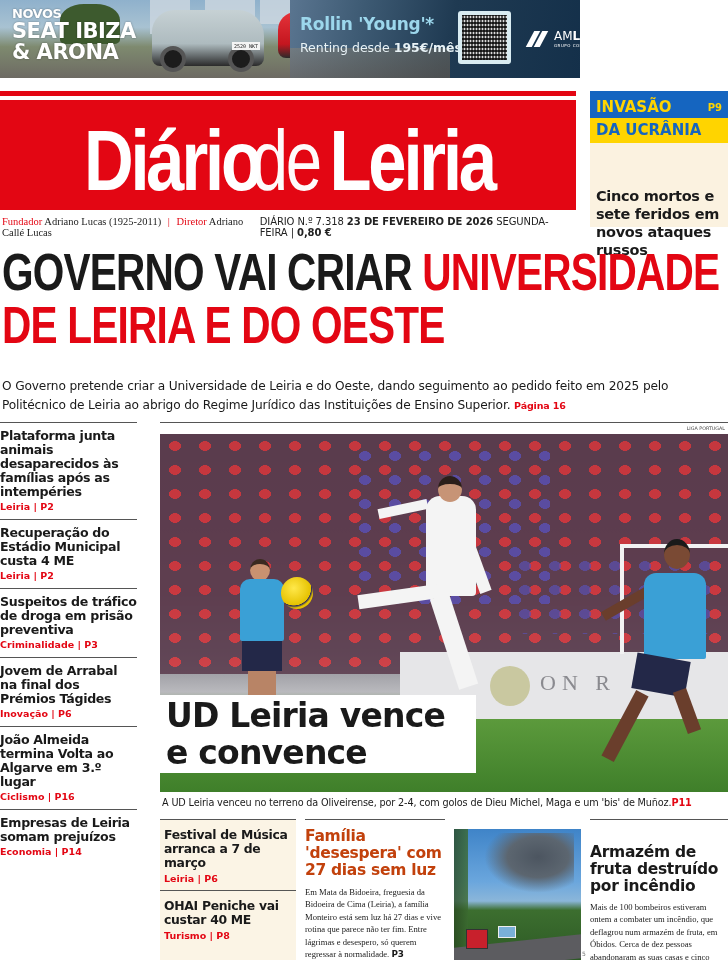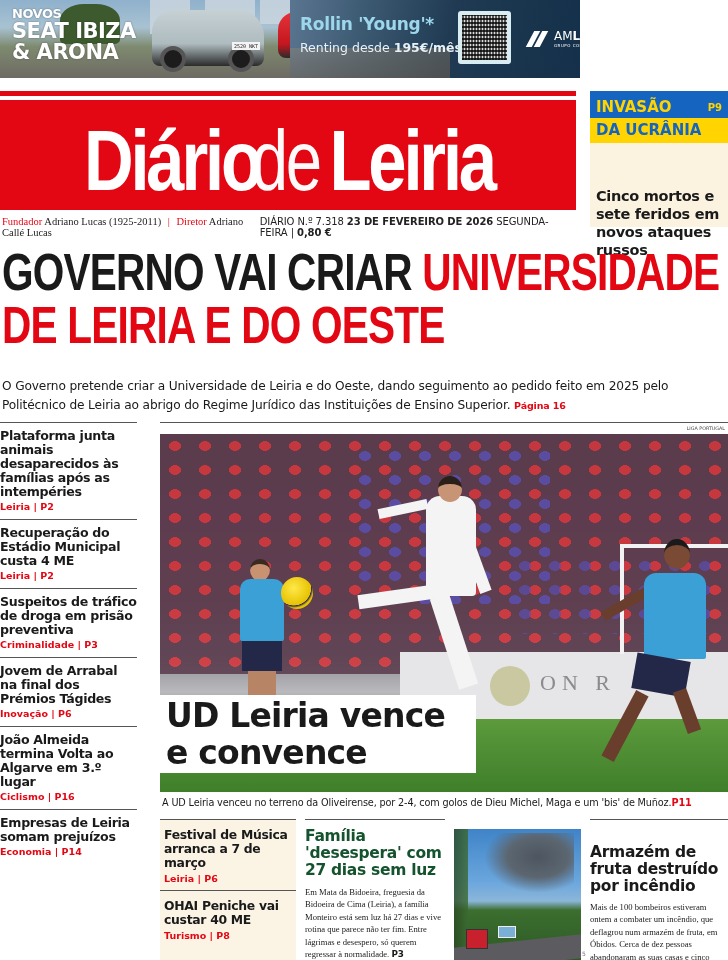--- a/index.html
+++ b/index.html
@@ -130,21 +130,21 @@
   .caption .pg { color: #e30613; font-weight: bold; }
 
   
   .box-cream { position: absolute; left: 160px; top: 819px; width: 136px; height: 141px; background: #fbf4e5; border-top: 1px solid #555; }
   .box-cream .item { padding: 8px 4px 6px 4px; }
   .box-cream .item + .item { border-top: 1px solid #555; }
   .box-cream .title { font-weight: bold; font-size: 12.4px; line-height: 14px; color: #1a1a1a; letter-spacing: -0.3px; }
   .box-cream .kicker { font-weight: bold; font-size: 9.5px; color: #e30613; margin-top: 3px; }
 
   .familia { position: absolute; left: 305px; top: 819px; width: 140px; border-top: 1px solid #555; padding-top: 8px; }
-  .familia .title { font-weight: bold; font-size: 15.5px; line-height: 17px; color: #14532d; letter-spacing: -0.3px; }
+  .familia .title { font-weight: bold; font-size: 15.5px; line-height: 17px; color: #c2410c; letter-spacing: -0.3px; }
   .familia .body { margin-top: 7px; font-family: "Liberation Serif", serif; font-size: 8.6px; line-height: 12.4px; color: #1a1a1a; }
   .familia .body b { font-family: "DejaVu Sans", sans-serif; font-weight: bold; font-size: 8.8px; }
 
   .fire-photo { position: absolute; left: 454px; top: 829px; width: 127px; height: 131px; overflow: hidden;
     background: linear-gradient(180deg, #3f84c8 0%, #6aa6dd 40%, #8bb6d9 55%, #3c6e2f 62%, #2d5a25 100%); }
   .fire-photo .smoke { position: absolute; left: 30px; top: 4px; width: 90px; height: 60px; background: radial-gradient(ellipse at 60% 40%, #4c5560 0%, #5c6670 40%, rgba(92,102,112,0) 70%); }
   .fire-photo .road { position: absolute; left: 0; top: 112px; width: 127px; height: 24px; background: #5c5c60; transform: skewY(-6deg); }
   .fire-photo .truck { position: absolute; left: 12px; top: 100px; width: 22px; height: 20px; background: #c8202c; border: 1px solid #333; }
   .fire-photo .sign { position: absolute; left: 44px; top: 97px; width: 18px; height: 12px; background: #7ab0d8; border: 1px solid #eee; }
   .fire-photo .tree { position: absolute; left: 0; top: 0; width: 14px; height: 131px; background: linear-gradient(90deg, #2a4a22, #3b6a30); opacity: .8; }

